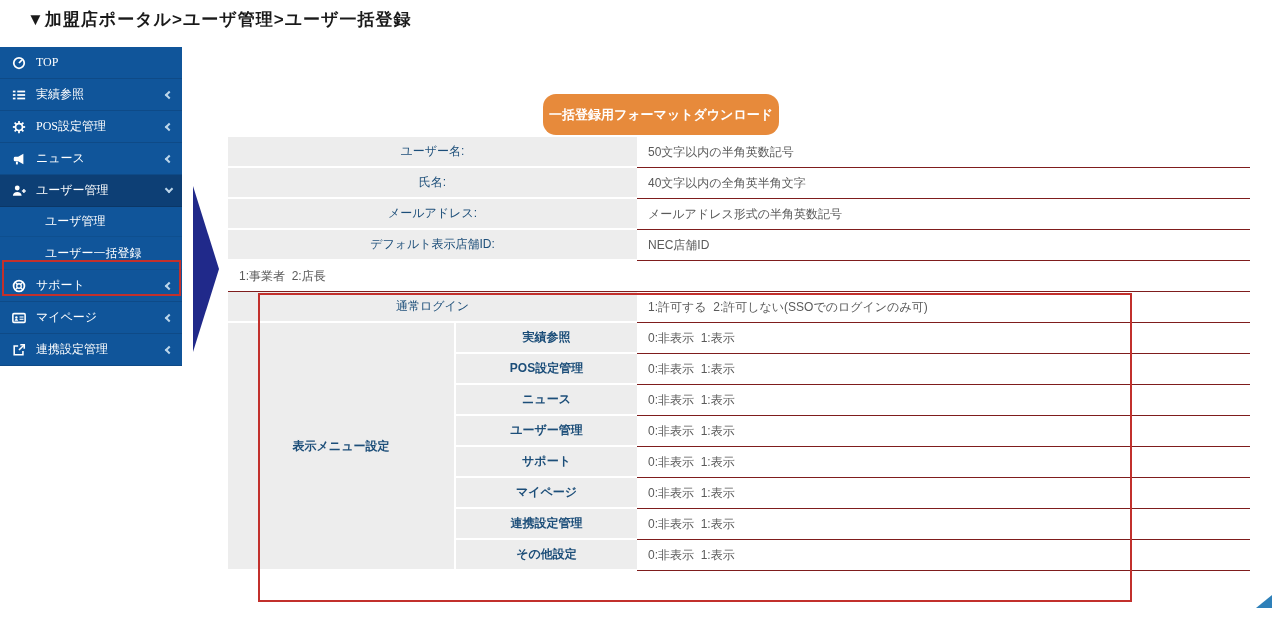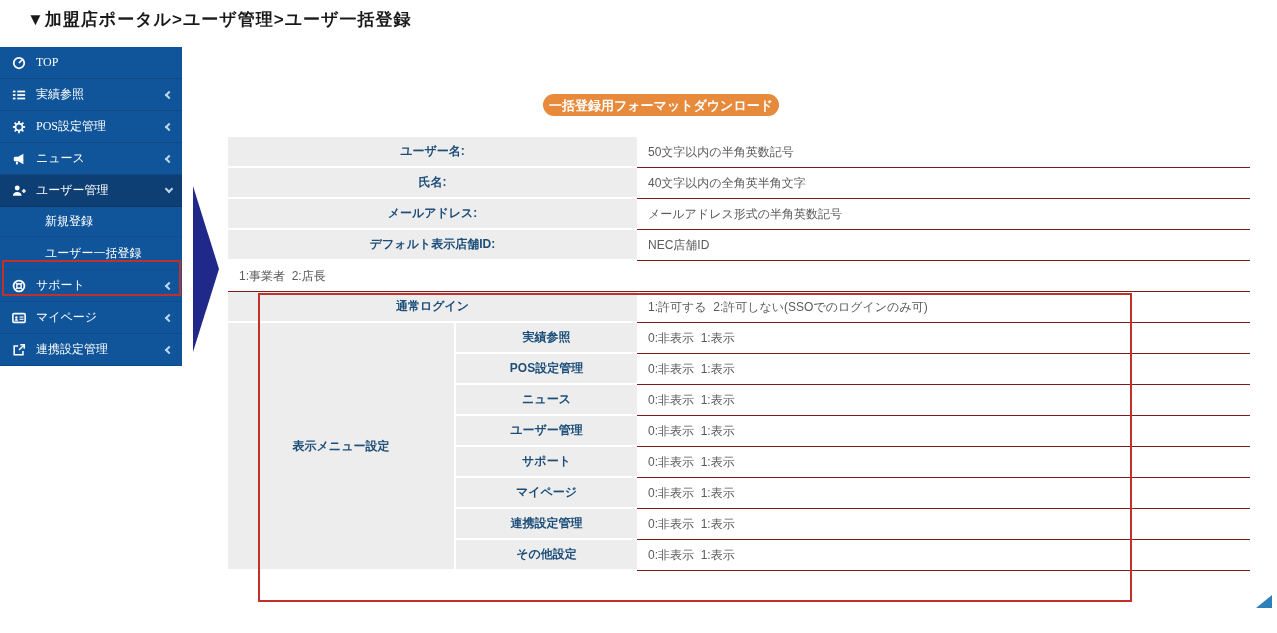--- a/index.html
+++ b/index.html
@@ -27,32 +27,32 @@
   
   .red-box { position:absolute; border:2px solid #c2302c; background:transparent; pointer-events:none; }
   .red-box.sidebar-hl { left:2px; top:260px; width:179px; height:36px; }
   .red-box.table-hl   { left:258px; top:293px; width:874px; height:309px; }
 
   
   .flow-arrow { position:absolute; left:193px; top:186px; width:0; height:0;
     border-top:83px solid transparent; border-bottom:83px solid transparent; border-left:26px solid #20298a; }
 
   
-  .pill { position:absolute; top:94px; height:22px; border:none; border-radius:13px;
+  .pill { position:absolute; top:94px; height:41px; border:none; border-radius:13px;
     color:#fff; font-weight:bold; font-size:13px; text-align:center; line-height:26px; cursor:pointer;
-    font-family:Liberation Mono, monospace; }
+    font-family:Liberation Sans, sans-serif; }
   .pill.download { left:543px; width:236px; background:#e78a3b; }
   .pill.upload   { left:794px; width:138px; background:#14548e;margin-top:44px; }
 
   
   .spec-table { position:absolute; left:228px; top:137px; width:1022px; }
   .trow { display:flex; height:31px; }
   .tlabel { width:409px; background:#ededed; border-bottom:2px solid #fff;
     display:flex; align-items:center; justify-content:center;
-    color:#1c4e79; font-weight:bold; font-size:12px; }
+    color:#1c4e79; font-weight:normal; font-size:12px; }
   .tvalue { flex:1; background:#fff; border-bottom:1px solid #7f1d1d;
     display:flex; align-items:center; padding-left:11px;
     font-size:12px; color:#5a5a5a; white-space:pre; }
   .menu-group { display:flex; }
   .mg-label { width:226px; background:#ededed; border-bottom:2px solid #fff;
     display:flex; align-items:center; justify-content:center;
     color:#1c4e79; font-weight:bold; font-size:12px; }
   .mg-gap { width:2px; background:#fff; }
   .mg-rows { flex:1; display:flex; flex-direction:column; }
   .mg-row { display:flex; height:31px; }
@@ -124,21 +124,21 @@
           <circle cx="6" cy="4.5" r="2.8"></circle>
           <path d="M1 13.5c0-2.8 2.2-4.5 5-4.5s5 1.7 5 4.5z"></path>
           <rect x="11.3" y="7.2" width="4.5" height="1.6"></rect>
           <rect x="12.8" y="5.7" width="1.6" height="4.6"></rect>
         </svg>
       </span>
       <span class="nav-label">ユーザー管理</span>
       <span class="chev down"></span>
     </div>
     <div class="sub-item">
-      <span>新規登録</span>
+      <span>ユーザ管理</span>
     </div>
     <div class="sub-item highlighted">
       <span>ユーザー一括登録</span>
     </div>
     <div class="nav-item">
       <span class="nav-icon">
         <svg viewBox="0 0 16 16" fill="none" stroke="#fff">
           <circle cx="8" cy="8" r="6.2" stroke-width="2"></circle>
           <circle cx="8" cy="8" r="2.6" stroke-width="1.5"></circle>
           <g stroke-width="1.5">

